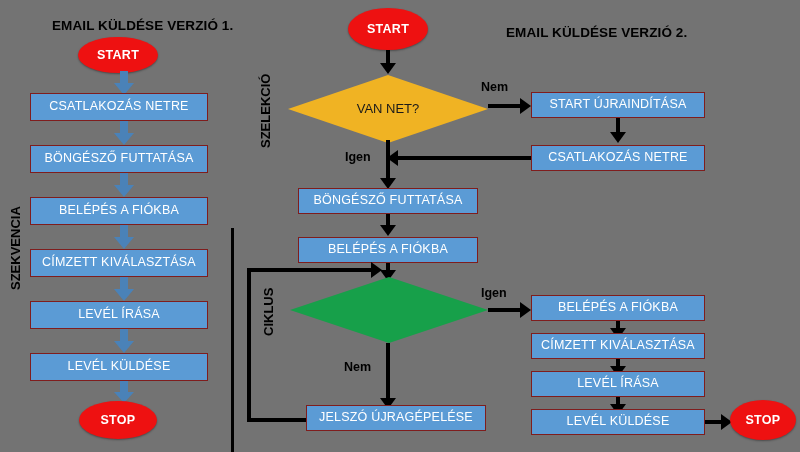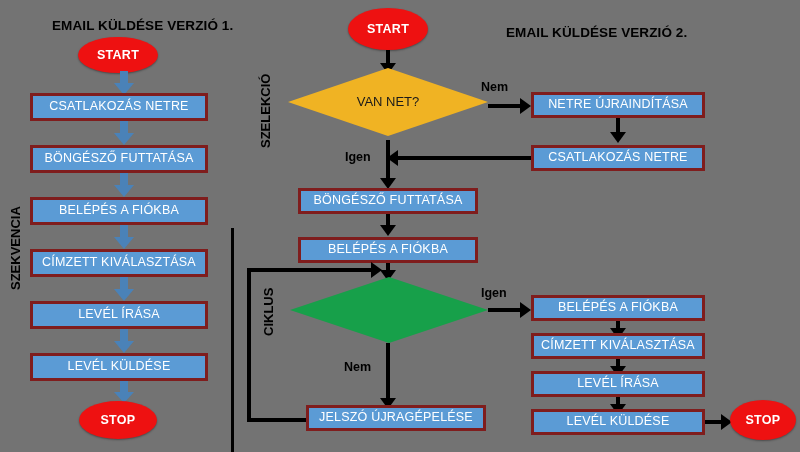--- a/index.html
+++ b/index.html
@@ -31,21 +31,21 @@
     font-size:13px;
     color:#000000;
     white-space:nowrap;
     transform-origin:0 0;
     transform:rotate(-90deg);
   }
   
   .box{
     position:absolute;
     background:#5b9bd5;
-    border:3px solid #7f1d1d;
+    border:1px solid #7f1d1d;
     box-sizing:border-box;
     color:#ffffff;
     font-size:12.5px;
     display:flex;
     align-items:center;
     justify-content:center;
     text-align:center;
     line-height:1.05;
     white-space:nowrap;
     letter-spacing:.2px;
@@ -175,32 +175,32 @@
     <polygon points="6,0 14,0 14,11 20,11 10,22 0,11 6,11" fill="#4a82b8"></polygon>
   </svg>
 
   <div class="term" style="left:79px;top:401px;width:78px;height:38px;">STOP</div>
 
   <div class="term" style="left:348px;top:8px;width:80px;height:42px;">START</div>
 
   <div class="vline" style="left:386px;top:50px;height:15px;"></div>
   <div class="ahead down" style="left:380px;top:63px;"></div>
 
-  <div class="diamond d-yellow" style="left:288px;top:68px;width:200px;height:68px;">
+  <div class="diamond d-yellow" style="left:288px;top:75px;width:200px;height:68px;">
     <svg class="dshape" viewBox="0 0 200 68" preserveAspectRatio="none">
       <polygon points="100,0 200,34 100,68 0,34" fill="#f0b323"></polygon>
     </svg>
     <span class="dtext">VAN NET?</span>
   </div>
 
   <div class="blabel" style="left:481px;top:80px;">Nem</div>
   <div class="hline" style="left:488px;top:104px;width:34px;"></div>
   <div class="ahead right" style="left:520px;top:98px;"></div>
 
-  <div class="box" style="left:531px;top:92px;width:174px;height:26px;">NETRE ÚJRAINDÍTÁSA</div>
+  <div class="box" style="left:531px;top:92px;width:174px;height:26px;">START ÚJRAINDÍTÁSA</div>
 
   <div class="vline" style="left:616px;top:118px;height:16px;"></div>
   <div class="ahead down" style="left:610px;top:132px;"></div>
 
   <div class="box" style="left:531px;top:145px;width:174px;height:26px;">CSATLAKOZÁS NETRE</div>
 
   <div class="hline" style="left:398px;top:156px;width:133px;"></div>
   <div class="ahead left" style="left:387px;top:150px;"></div>
 
   <div class="blabel" style="left:345px;top:150px;">Igen</div>

